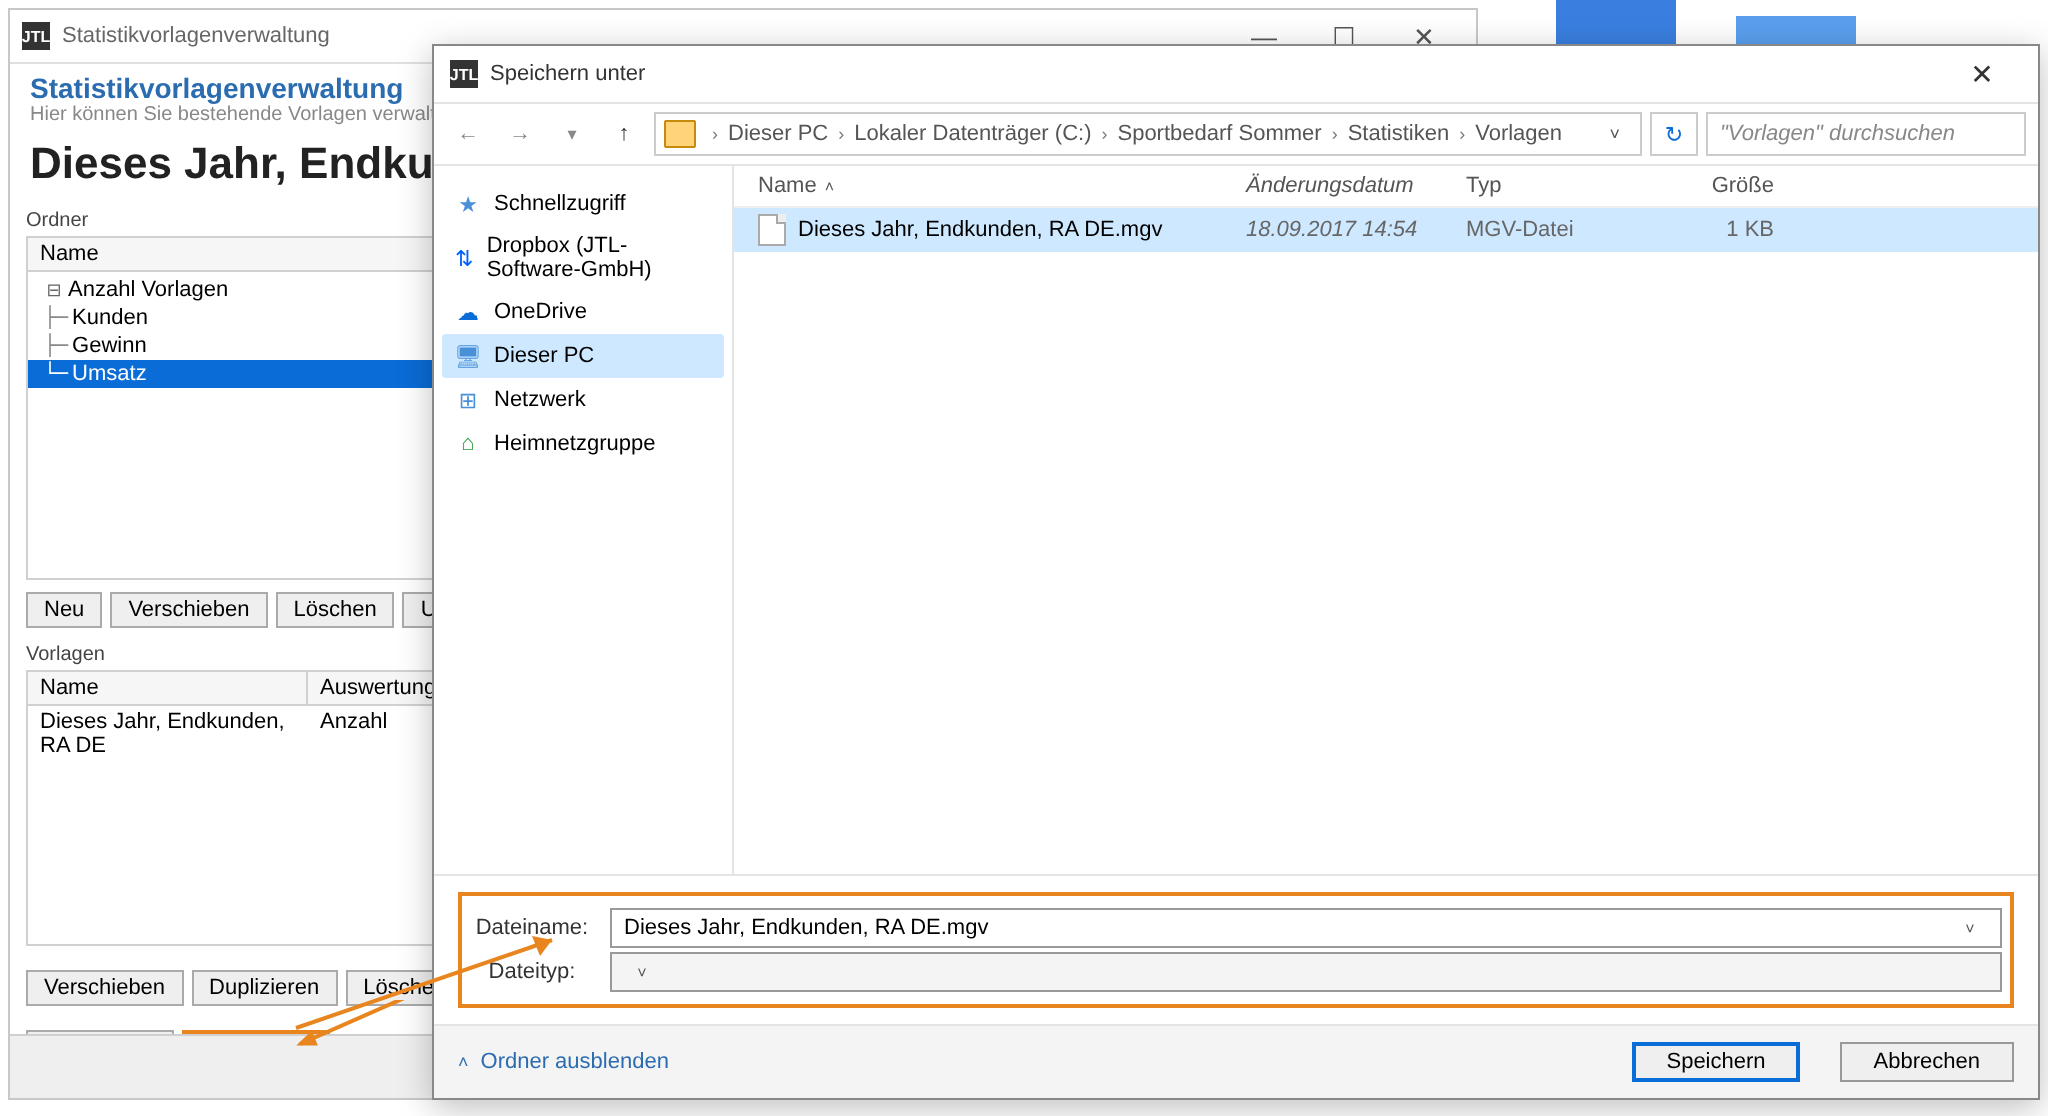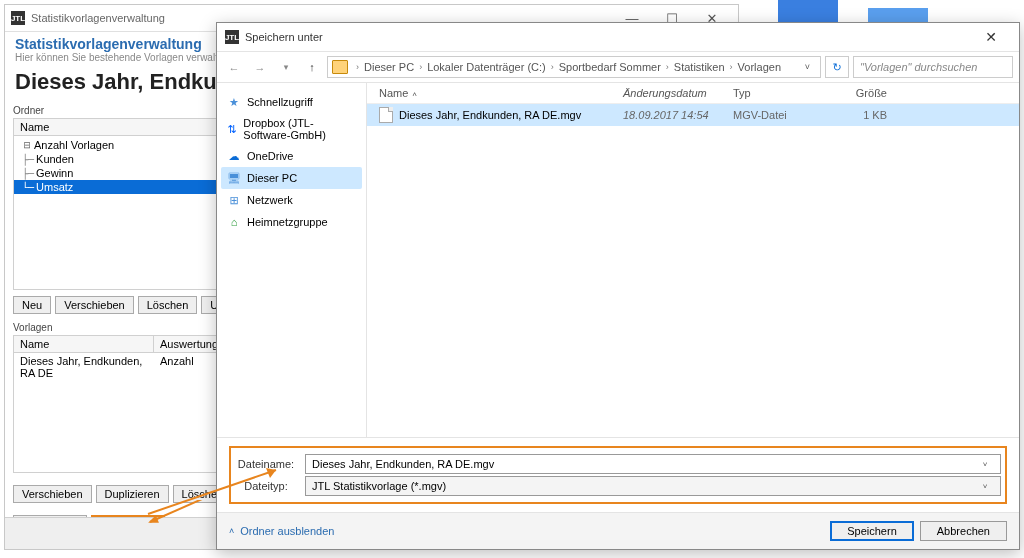--- a/index.html
+++ b/index.html
@@ -89,21 +89,21 @@
 
 .dlg-fields { padding: 8px 12px; border-top: 1px solid #e4e4e4; background: #fff; }
 .hl-box { border: 2px solid #e8851e; padding: 4px; }
 .field-row { display: flex; align-items: center; margin: 2px 0; }
 .field-label { width: 70px; text-align: center; font-size: 11px; color: #333; padding-right: 8px; }
 .field-input { flex: 1; height: 20px; border: 1px solid #999; font-size: 11px; padding: 0 6px; display: flex; align-items: center; background: #fff; }
 .field-dd { width: 18px; display: flex; align-items: center; justify-content: center; font-size: 8px; color: #555; }
 
 .dlg-footer { display: flex; align-items: center; padding: 8px 12px; border-top: 1px solid #e4e4e4; font-size: 11px; background: #f4f4f4; }
 .hide-folders { color: #2b6cb0; cursor: pointer; display: flex; align-items: center; gap: 6px; }
-.foot-btns { margin-left: auto; display: flex; gap: 6px; }
+.foot-btns { margin-left: auto; display: flex; gap: 20px; }
 .foot-btn { border: 1px solid #999; background: #efefef; padding: 3px 16px; font-size: 11px; cursor: pointer; }
 .foot-btn.primary { border: 2px solid #0a6cd6; padding: 2px 15px; }
 
 .top-boxes { position: absolute; right: 6px; top: 0; width: 270px; height: 40px; }
 .top-boxes .b1 { position: absolute; left: 30px; top: 0; width: 60px; height: 30px; background: #3a7fe0; }
 .top-boxes .b2 { position: absolute; left: 120px; top: 8px; width: 60px; height: 24px; background: #5a9fee; }
 </style>
 </head>
 <body>
 
@@ -281,21 +281,20 @@
       <div class="field-row">
         <div class="field-label">Dateiname:</div>
         <div class="field-input">
             <span style="flex:1">Dieses Jahr, Endkunden, RA DE.mgv</span>
             <span class="field-dd">˅</span>
           </div>
       </div>
       <div class="field-row">
         <div class="field-label">Dateityp:</div>
         <div class="field-input" style="background:#f4f4f4">
-            <span style="flex:1">JTL Statistikvorlage (*.mgv)</span>
             <span class="field-dd">˅</span>
           </div>
       </div>
     </div>
   </div>
 
   <div class="dlg-footer">
     <div class="hide-folders">
         <span style="font-size:9px">˄</span>
         <span>Ordner ausblenden</span>

